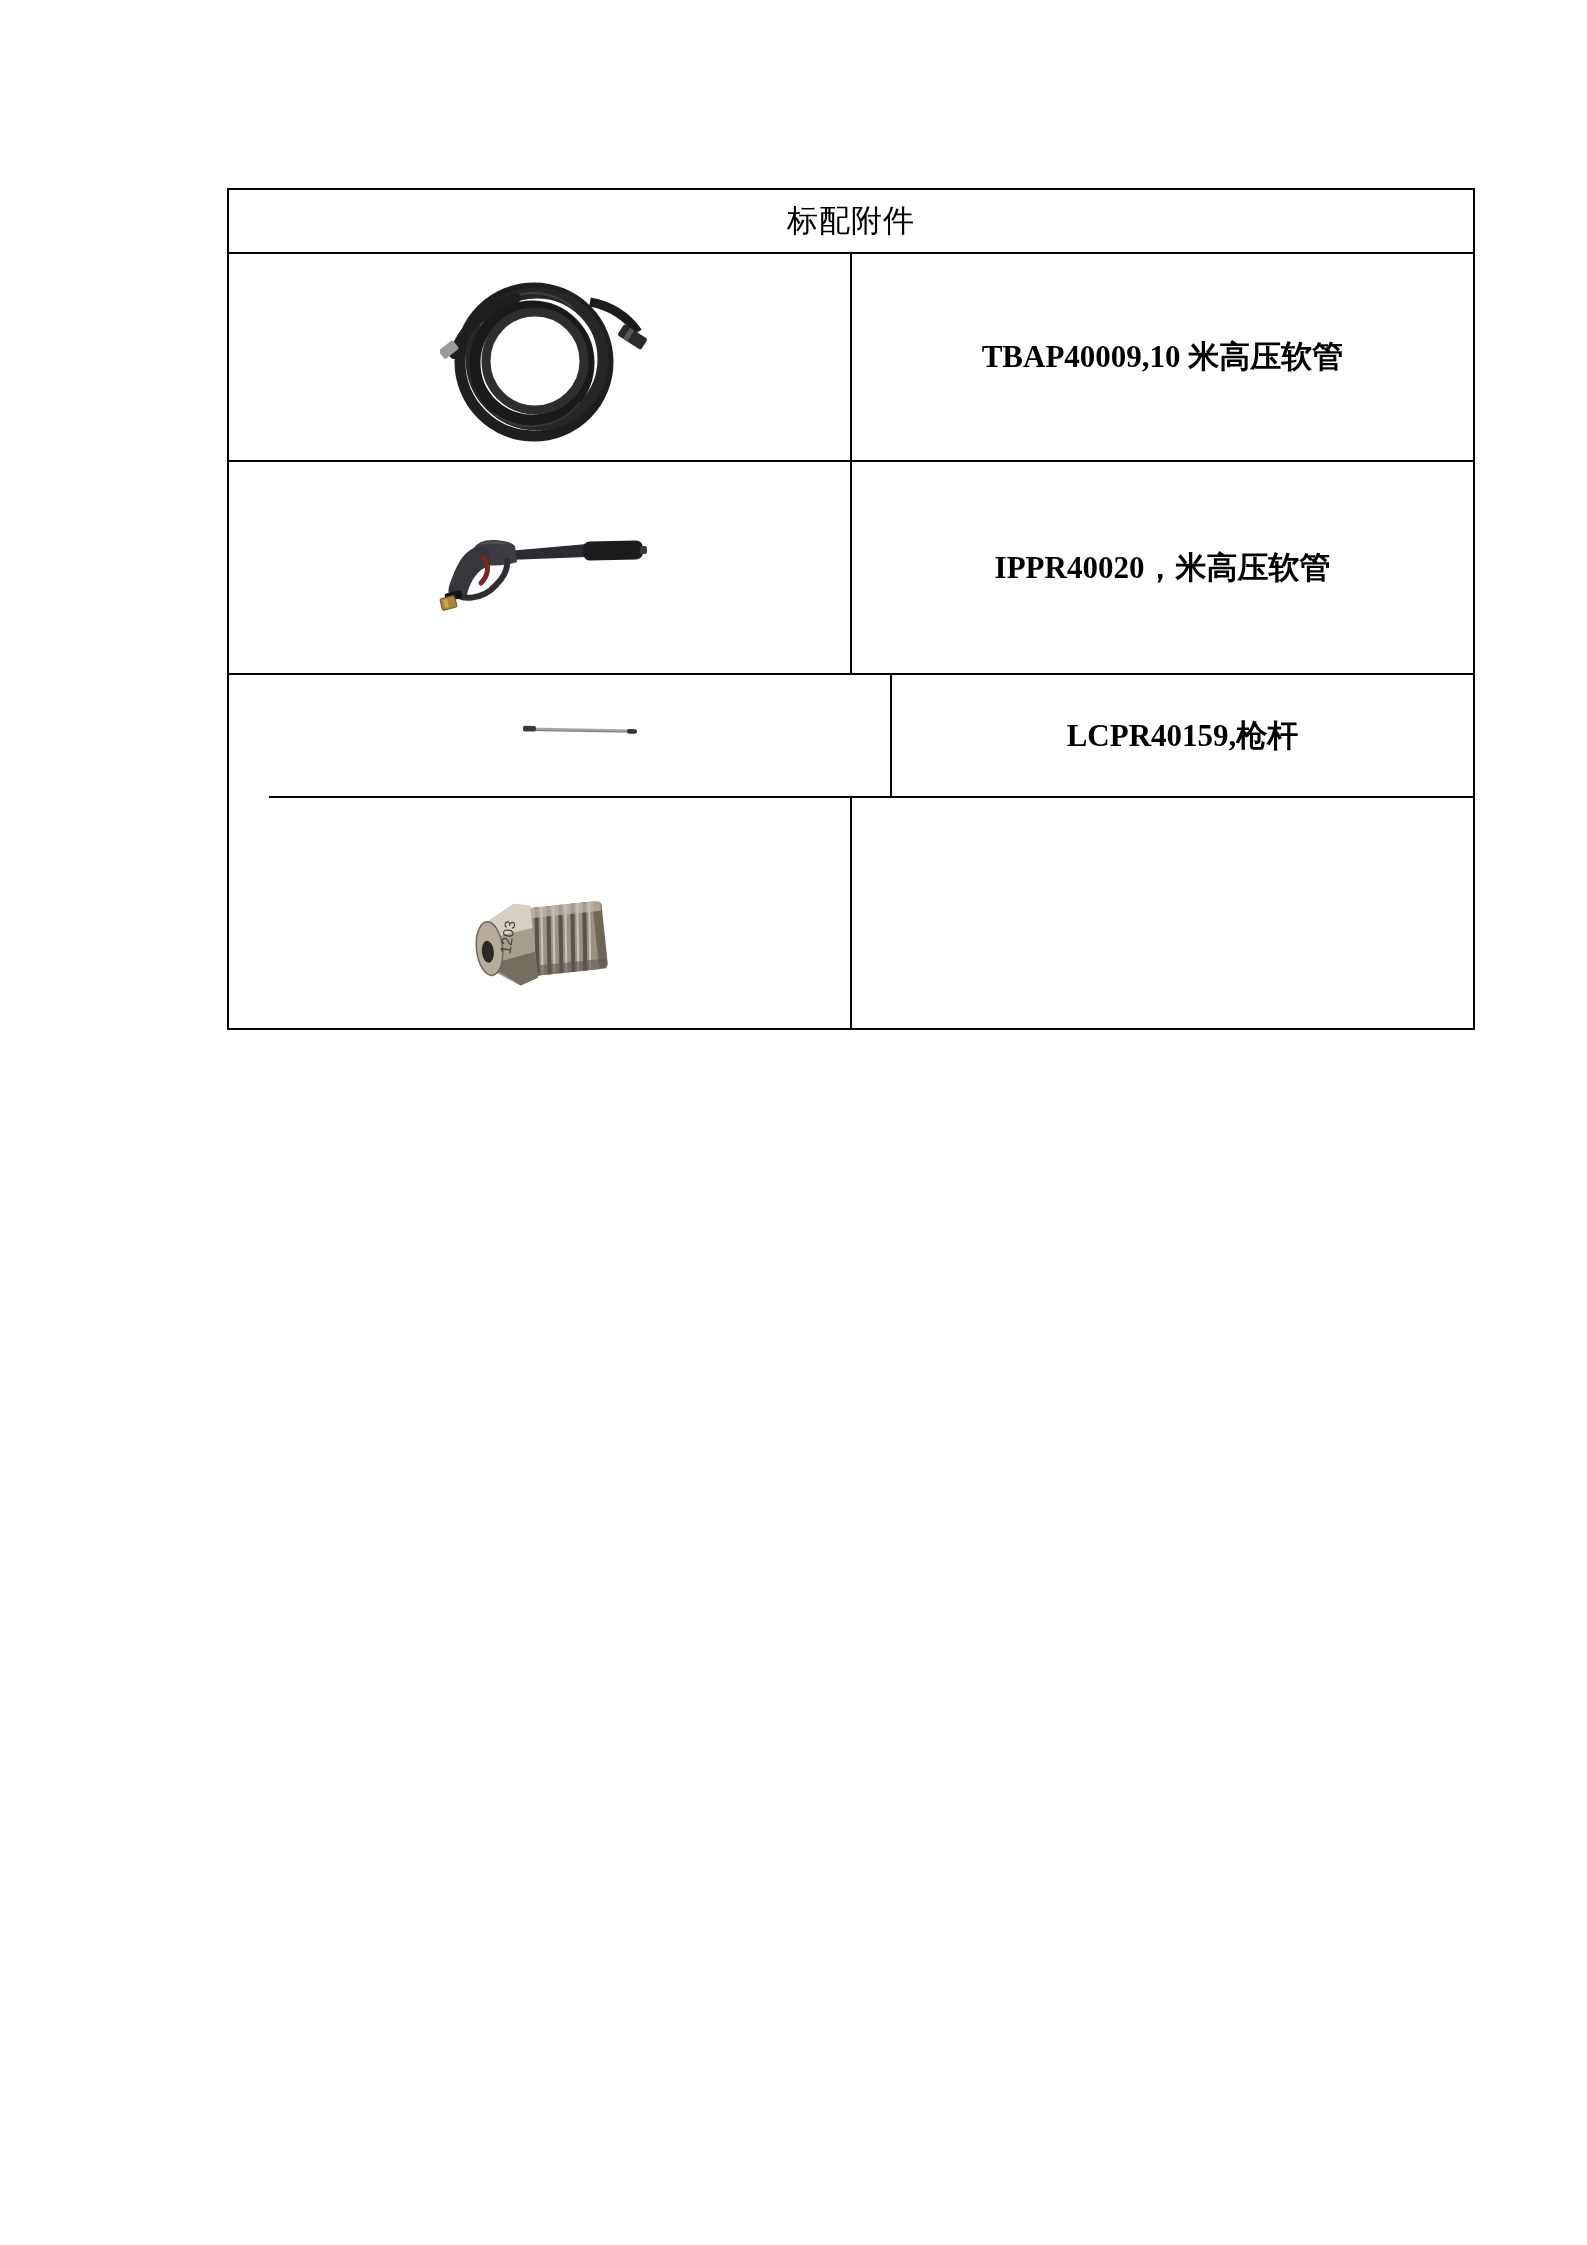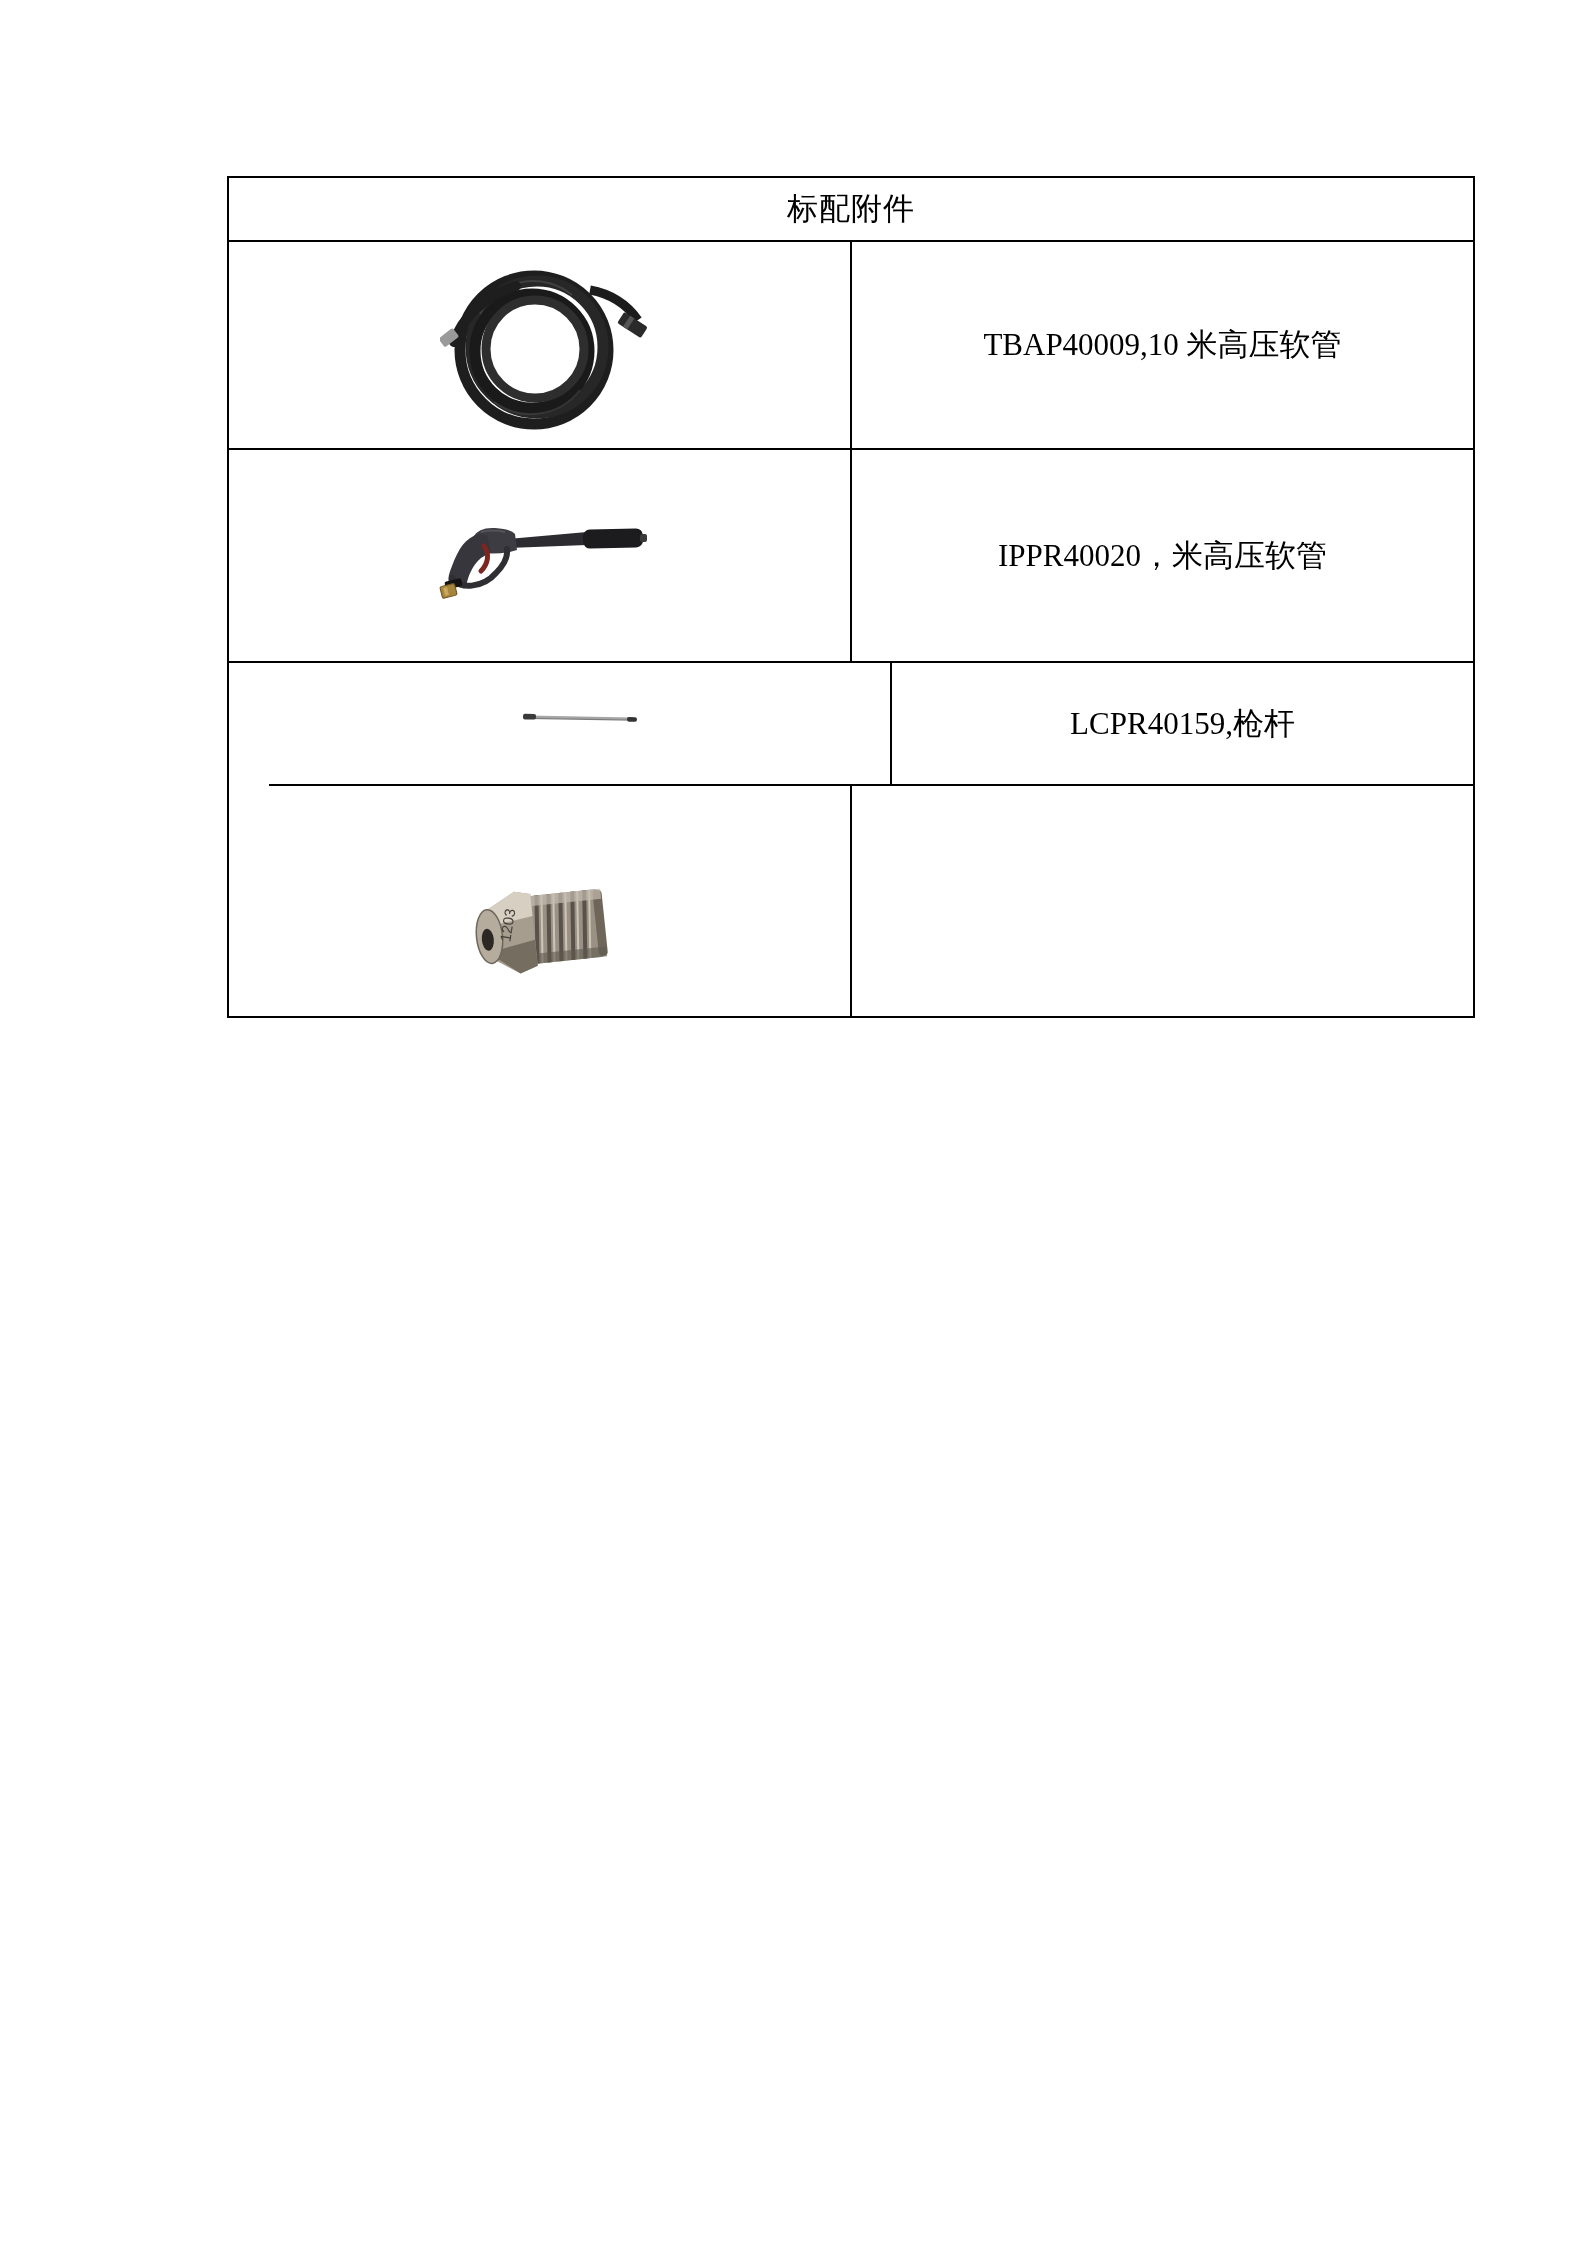--- a/index.html
+++ b/index.html
@@ -4,21 +4,21 @@
 <style>
   html,body{margin:0;padding:0;}
   body{
     width:1587px;height:2245px;
     background:#ffffff;
     position:relative;
     font-family:"Liberation Serif","DejaVu Serif",serif;
     color:#000;
   }
   .acc-table{
-    position:absolute;left:227px;top:176px;width:1248px;
+    position:absolute;left:227px;top:188px;width:1248px;
     box-sizing:border-box;
     border:2px solid #000;
     background:#fff;
   }
   .t-header{
     height:62px;
     border-bottom:2px solid #000;
     display:flex;align-items:center;justify-content:center;
     font-size:31px;
     letter-spacing:1px;
@@ -28,20 +28,21 @@
   .img-cell{
     width:621px;flex:0 0 621px;
     border-right:2px solid #000;
     position:relative;
   }
   .txt-cell{
     flex:1;
     display:flex;align-items:center;justify-content:center;
     font-size:31px;
     white-space:nowrap;
+    font-weight:bold;
   }
   .r1{height:206px;}
   .r2{height:211px;}
   .r3{height:121px;margin-left:40px;}
   .r4{height:230px;}
   .prod{position:absolute;}
   .hose-svg{left:211px;top:20px;}
   .gun-svg{left:206px;top:74px;}
   .lance-svg{left:254px;top:48px;}
   .nozzle-svg{left:243px;top:95px;}

